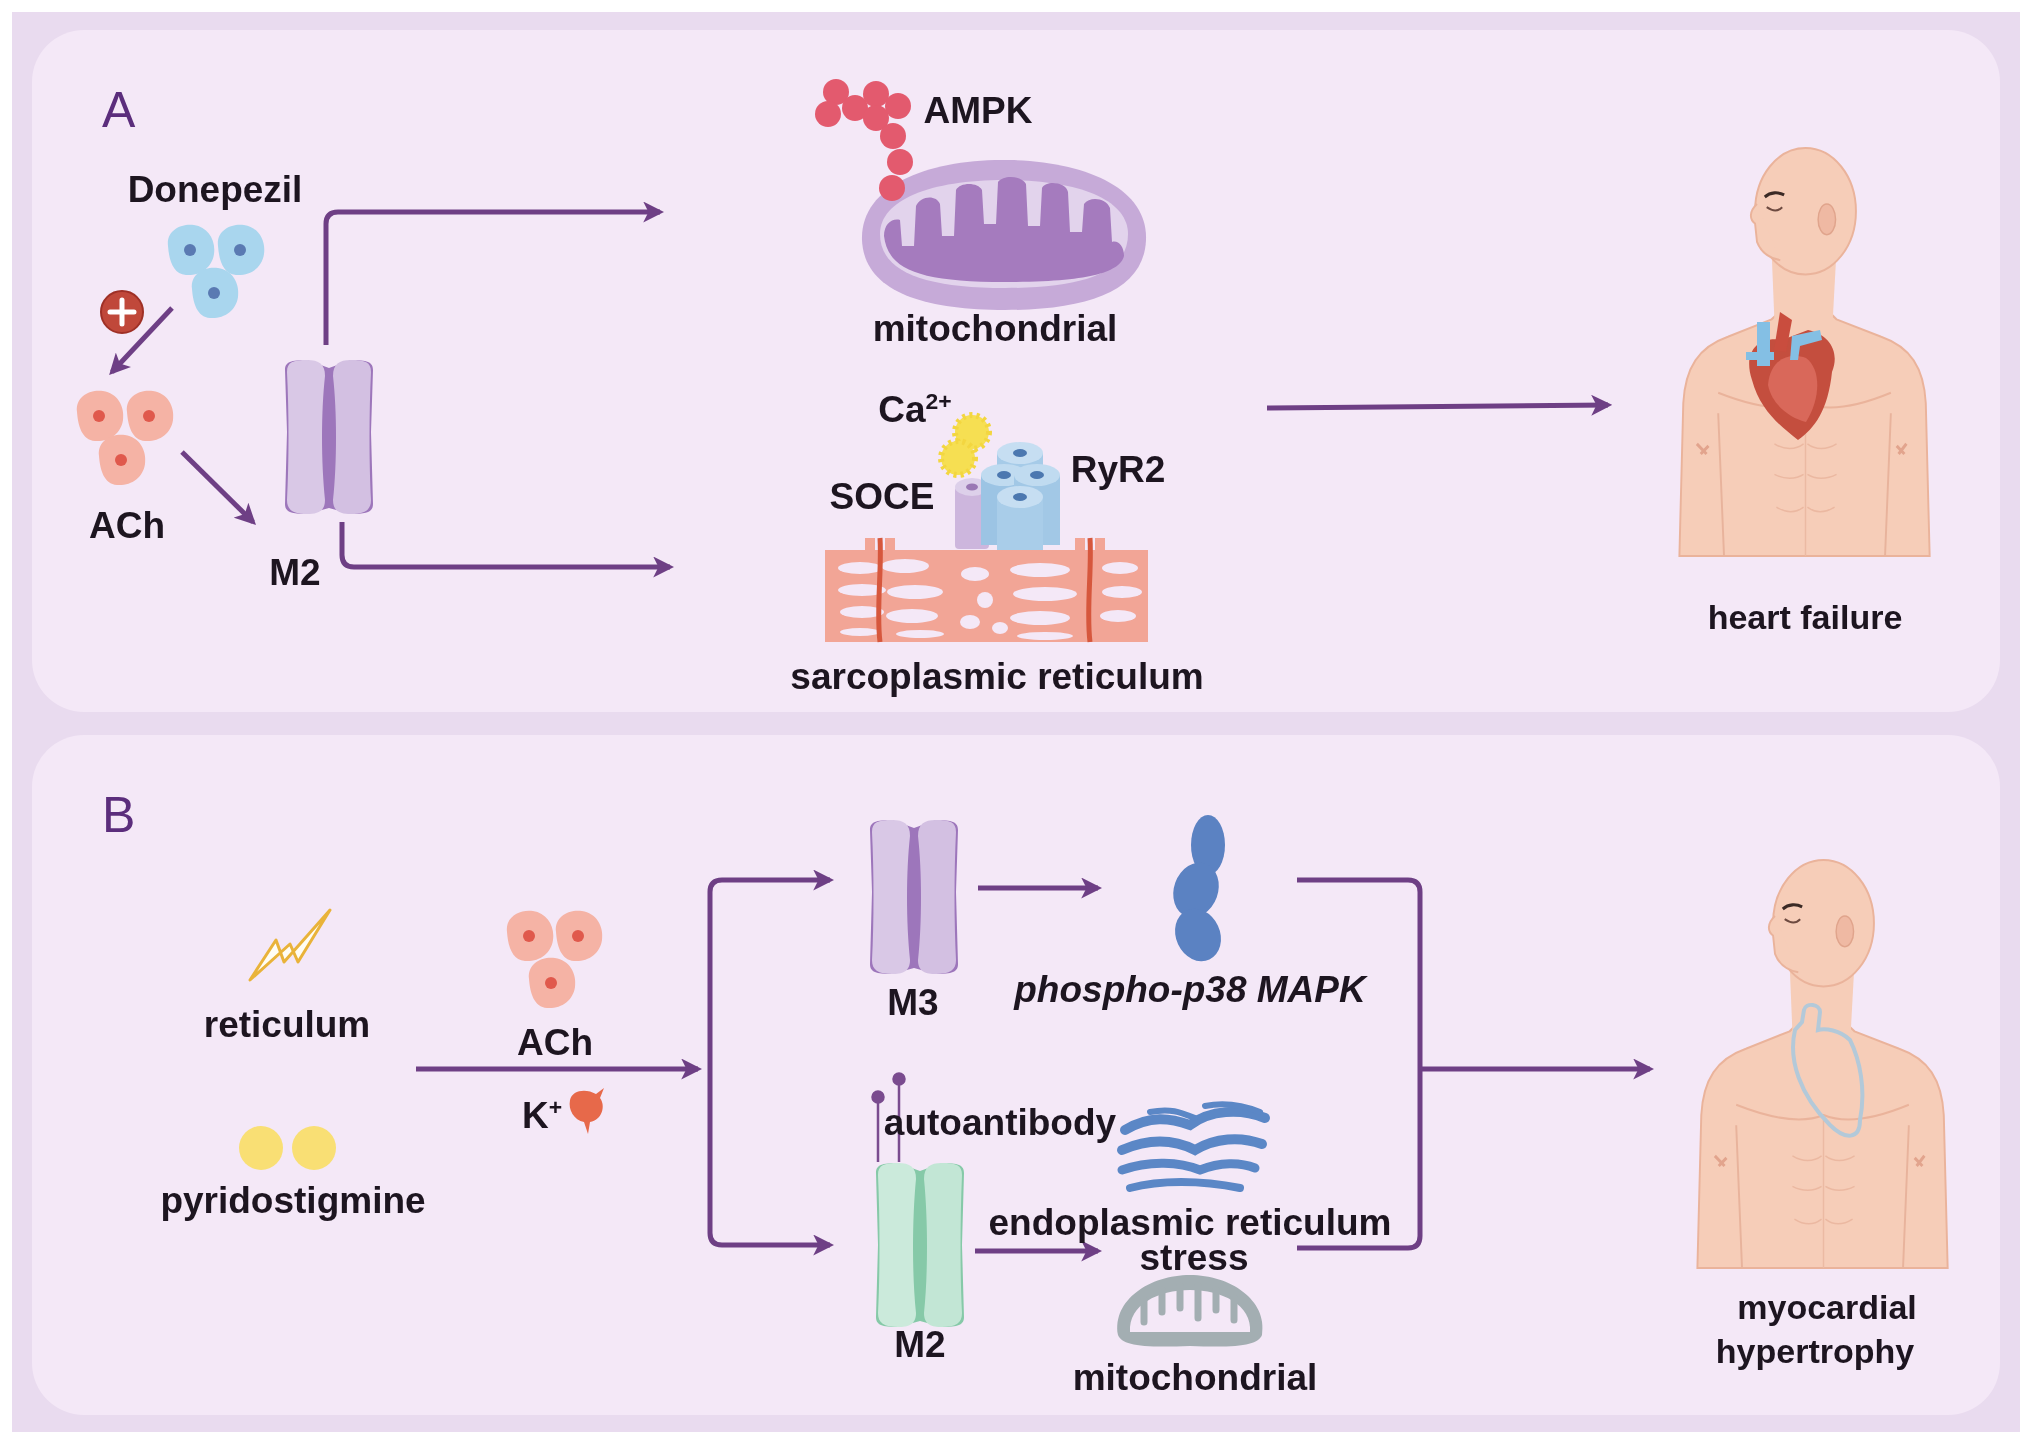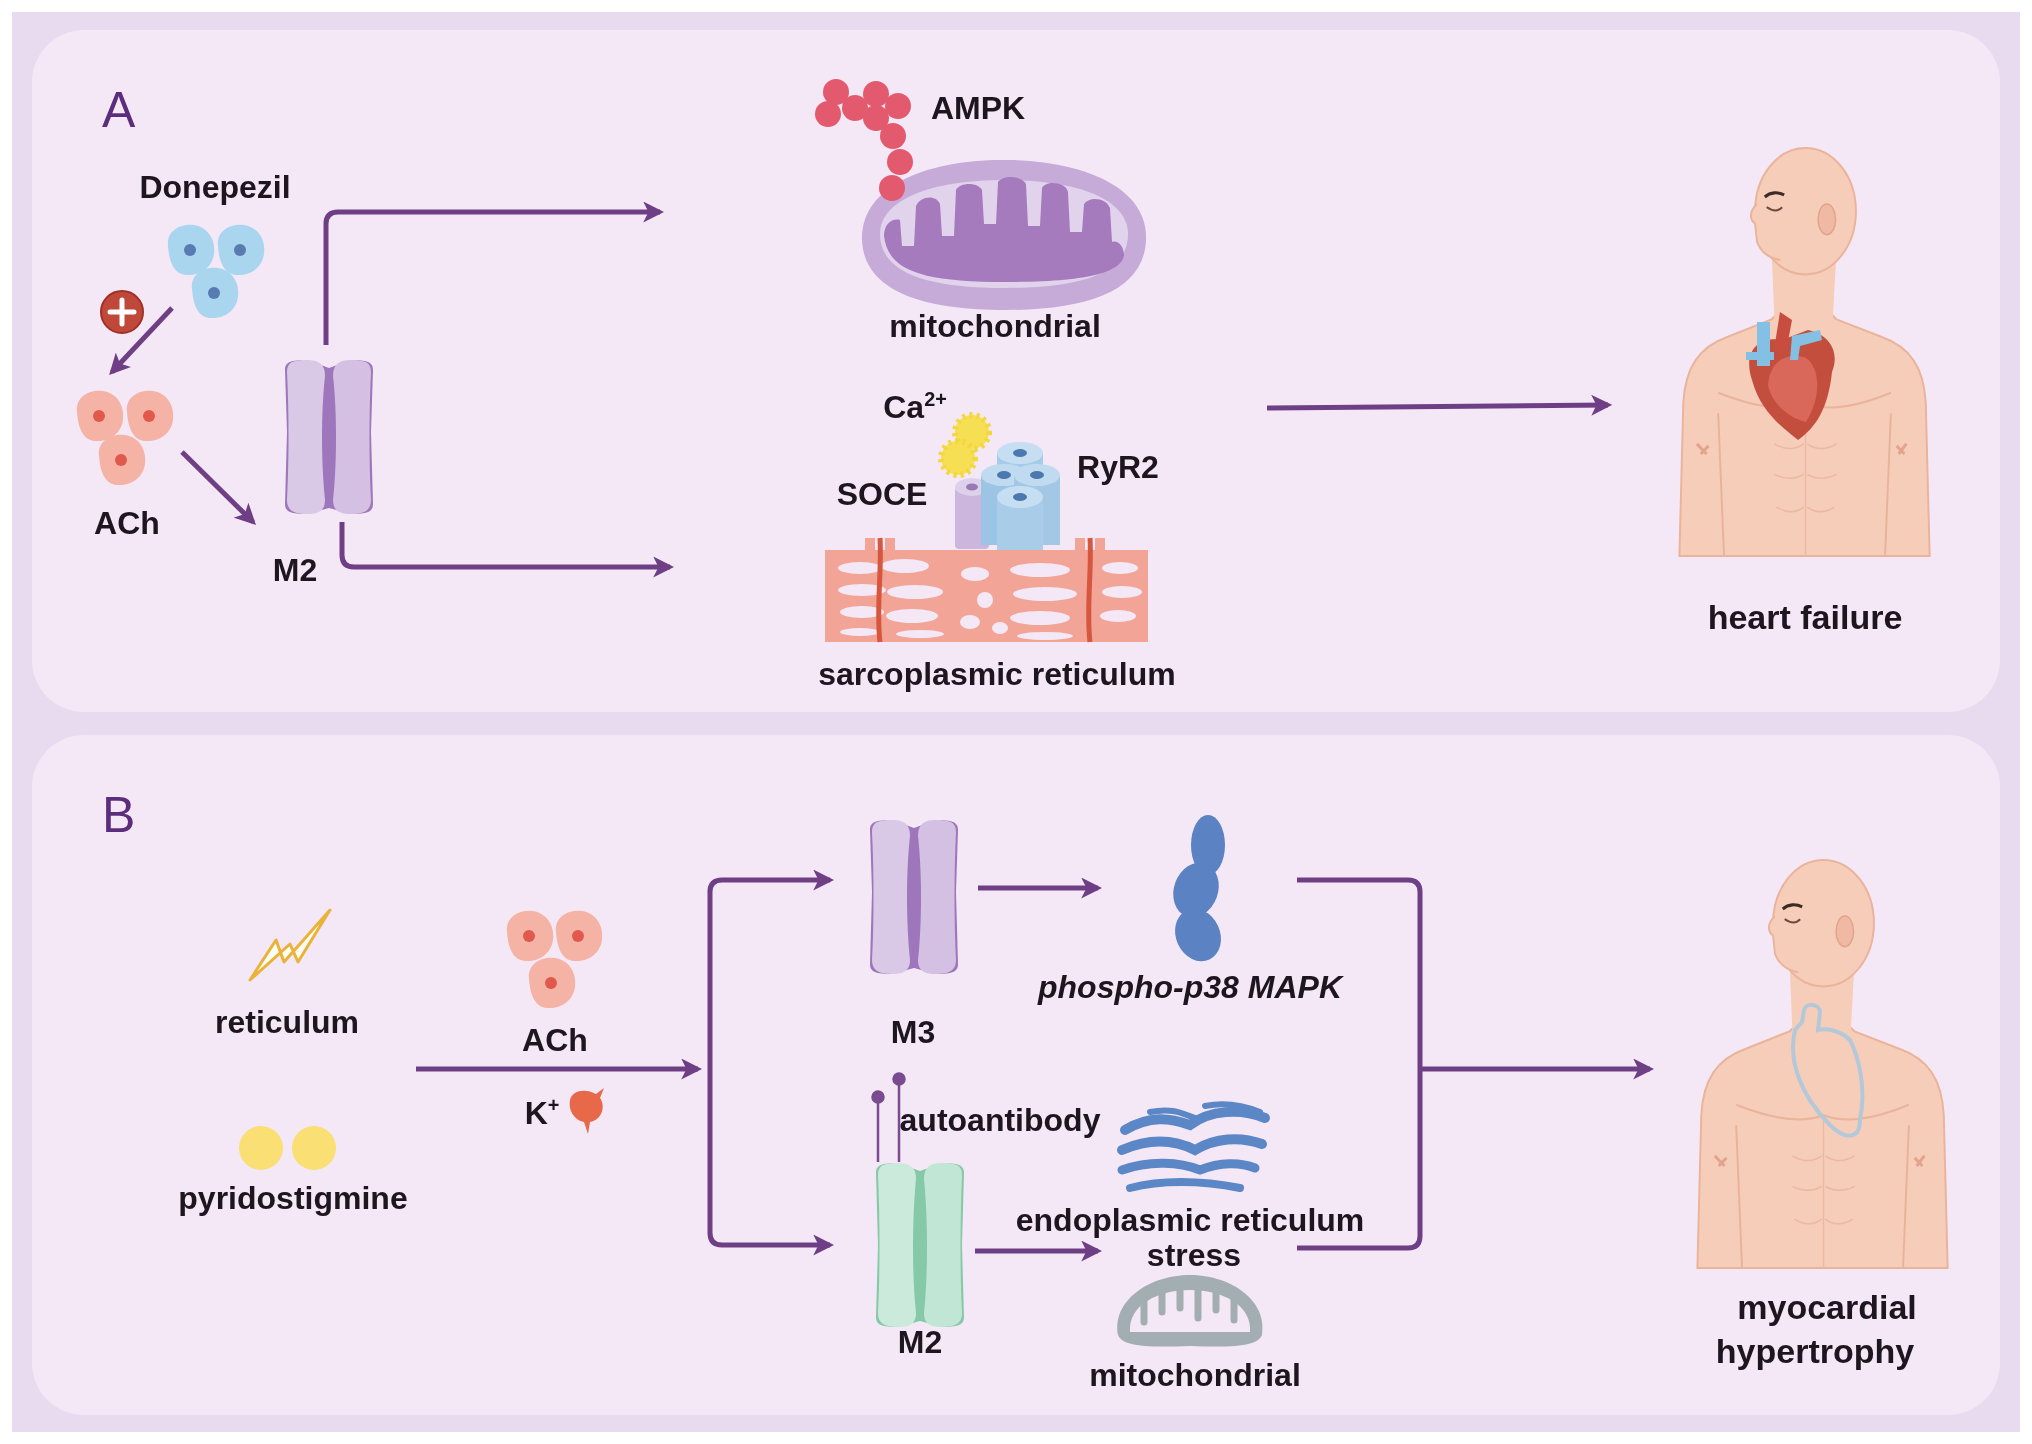--- a/index.html
+++ b/index.html
@@ -5,21 +5,21 @@
   html, body { margin:0; padding:0; background:#ffffff; }
   body { width:2032px; height:1444px; position:relative; overflow:hidden;
          font-family:"Liberation Sans", "DejaVu Sans", sans-serif; }
   .frame { position:absolute; left:12px; top:12px; width:2008px; height:1420px;
            background:#e9dbef; }
   .panel { position:absolute; left:32px; width:1968px; background:#f4e8f7;
            border-radius:52px; }
   #panel-a { top:30px; height:682px; }
   #panel-b { top:735px; height:680px; }
   svg.stage { position:absolute; left:0; top:0; width:2032px; height:1444px; }
-  .lbl { position:absolute; font-weight:bold; color:#1d1520; font-size:32px;
+  .lbl { position:absolute; font-weight:bold; color:#1d1520; font-size:37px;
          white-space:nowrap; transform:translateX(-50%); line-height:1; }
   .lbl.big { font-size:34px; }
   .panel-letter { position:absolute; font-size:50px; color:#5b2d7c; font-weight:normal;
                   line-height:1; }
   sup { font-size:0.62em; }
 </style>
 </head>
 <body>
 
 <div class="frame"></div>
@@ -261,21 +261,21 @@
 <div class="lbl" style="left:915px;top:390px;"><span>Ca</span><sup>2+</sup></div>
 <div class="lbl" style="left:882px;top:478px;">SOCE</div>
 <div class="lbl" style="left:1118px;top:451px;">RyR2</div>
 <div class="lbl" style="left:997px;top:658px;">sarcoplasmic reticulum</div>
 <div class="lbl big" style="left:1805px;top:600px;">heart failure</div>
 
 <div class="lbl" style="left:287px;top:1006px;">reticulum</div>
 <div class="lbl" style="left:293px;top:1182px;">pyridostigmine</div>
 <div class="lbl" style="left:555px;top:1024px;">ACh</div>
 <div class="lbl" style="left:542px;top:1096px;"><span>K</span><sup>+</sup></div>
-<div class="lbl" style="left:913px;top:1016px;">M3</div>
+<div class="lbl" style="left:913px;top:984px;">M3</div>
 <div class="lbl" style="left:1190px;top:971px;font-style:italic;">phospho-p38 MAPK</div>
 <div class="lbl" style="left:1000px;top:1104px;">autoantibody</div>
 <div class="lbl" style="left:920px;top:1326px;">M2</div>
 <div class="lbl" style="left:1190px;top:1204px;">endoplasmic reticulum</div>
 <div class="lbl" style="left:1194px;top:1239px;">stress</div>
 <div class="lbl" style="left:1195px;top:1359px;">mitochondrial</div>
 <div class="lbl big" style="left:1815px;top:1290px;margin-left:12px;">myocardial</div>
 <div class="lbl big" style="left:1815px;top:1334px;">hypertrophy</div>
 
 </body></html>

